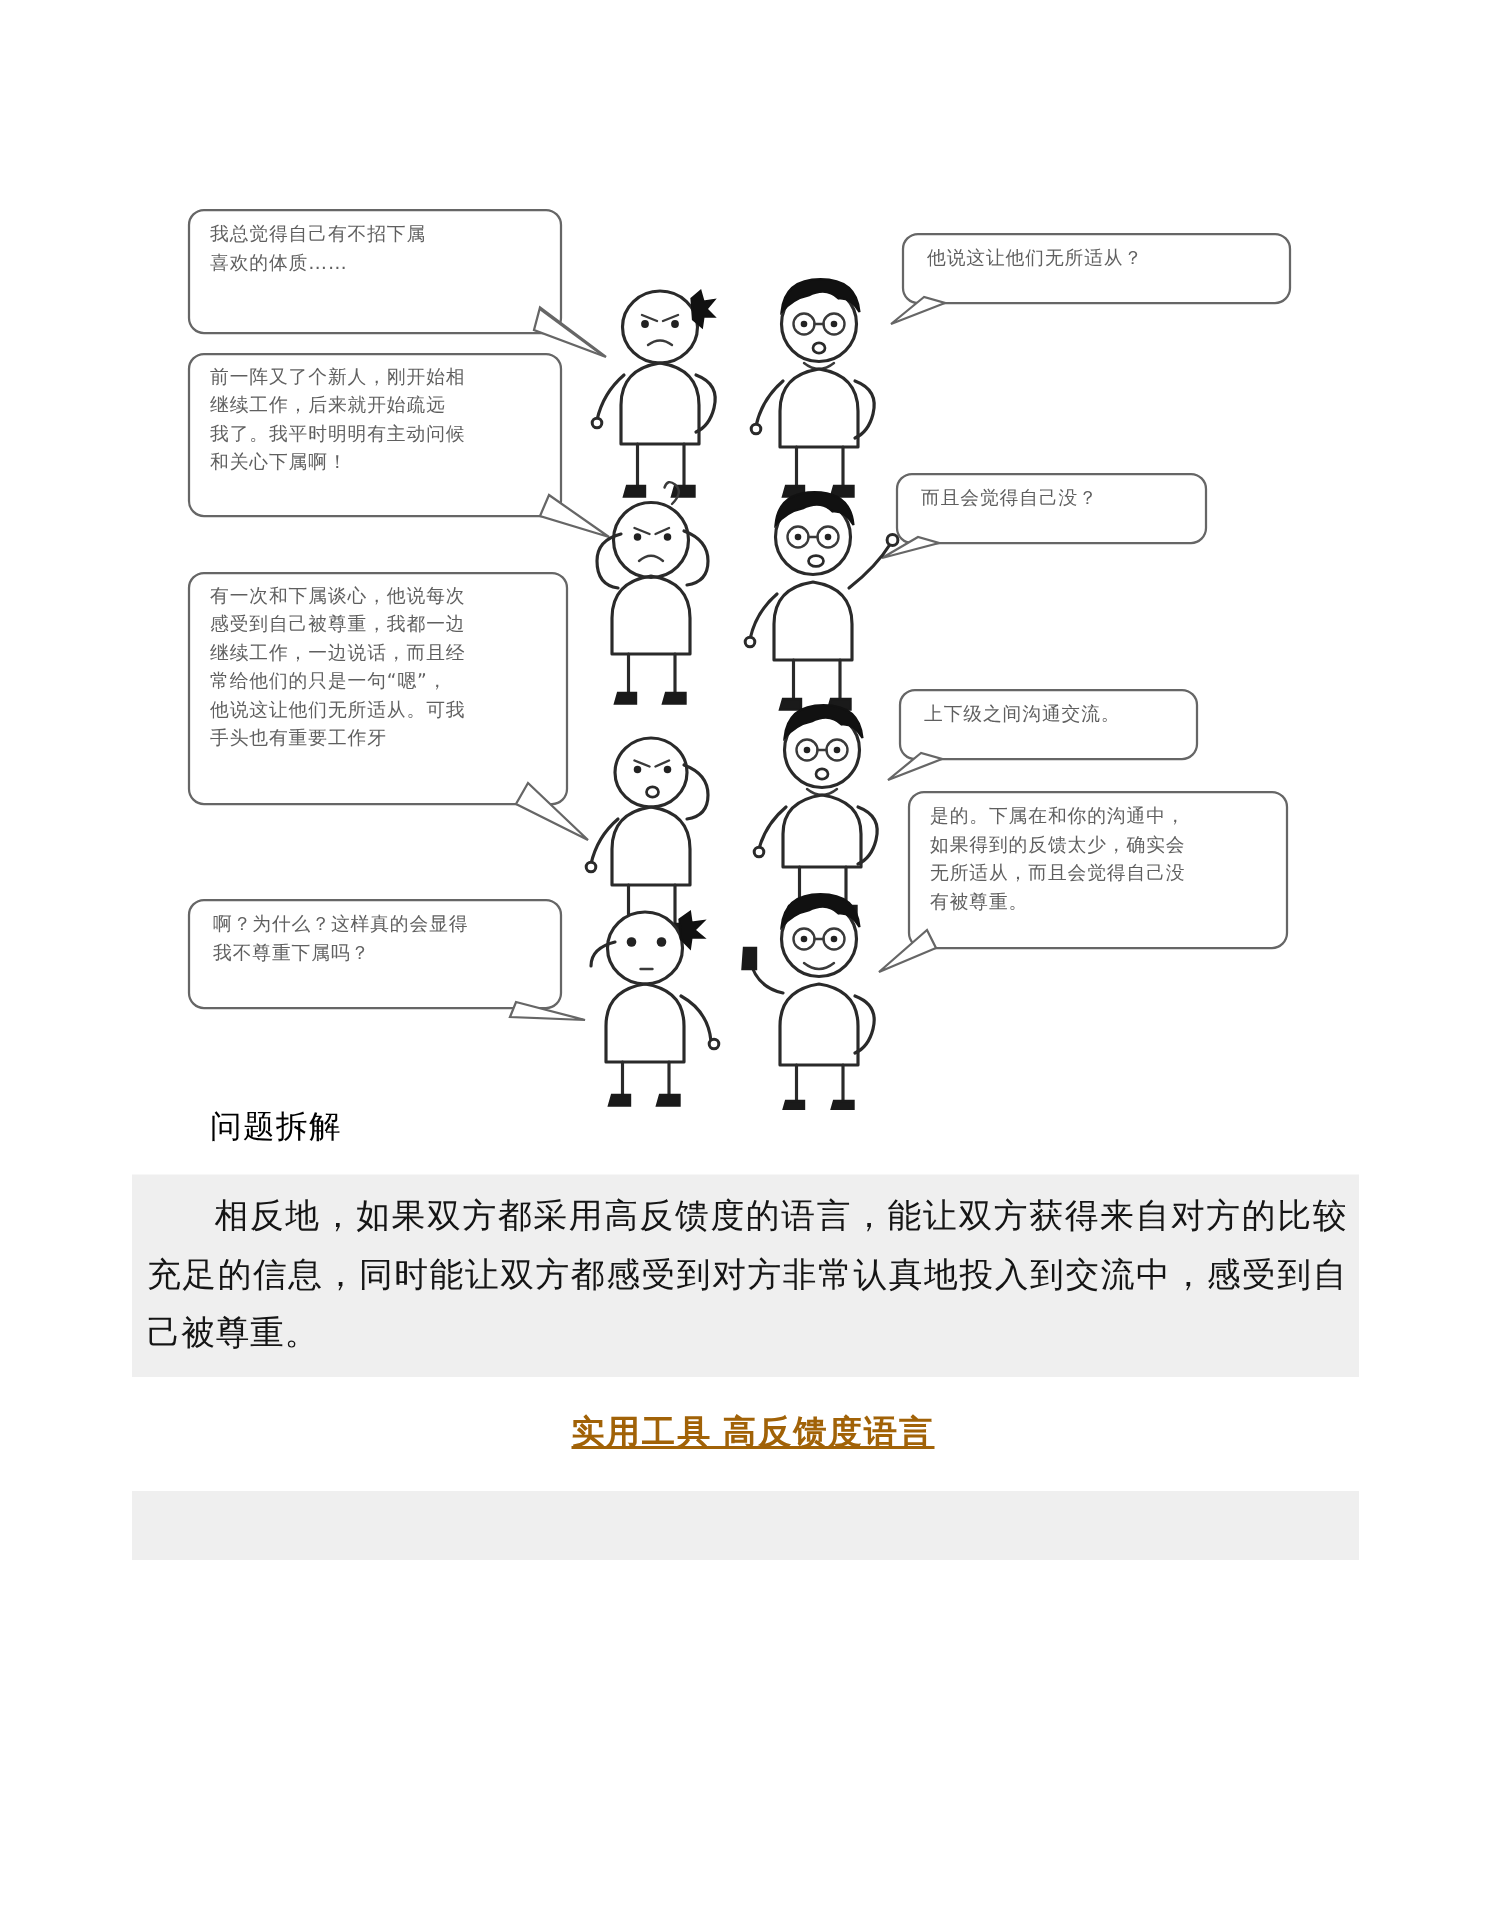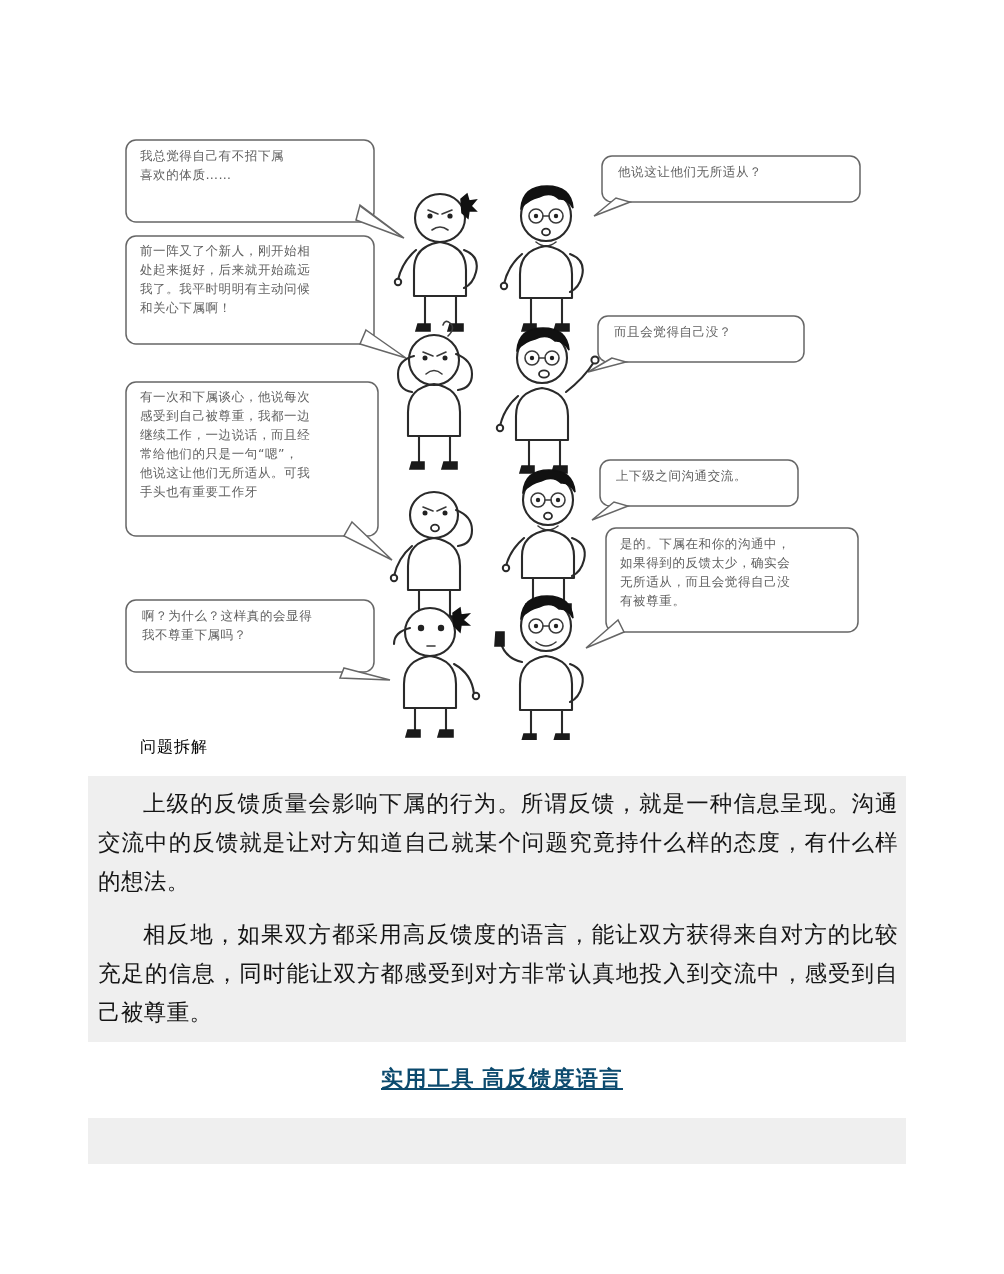--- a/index.html
+++ b/index.html
@@ -47,21 +47,21 @@
   
   .doc {
     position: absolute;
     left: 0;
     top: 725px;
     width: 1004px;
   }
 
   .heading {
     font-family: "Liberation Serif", "DejaVu Serif", serif;
-    font-size: 16px;
+    font-size: 21px;
     font-weight: normal;
     color: #000;
     margin: 16px;
     letter-spacing: 1px;
   }
 
   .shaded {
     background: #efefef;
   }
 
@@ -83,21 +83,21 @@
     text-align: justify;
     padding: 0 8px 0 10px;
   }
   .para + .para { margin-top: 14px; }
 
   .tool-title {
     text-align: center;
     font-family: "Liberation Serif", "DejaVu Serif", serif;
     font-size: 22px;
     font-weight: bold;
-    color: #0c4a6e;
+    color: #a16207;
     text-decoration: underline;
     letter-spacing: 1.5px;
   }
 
   .band {
     width: 818px;
     margin-left: 88px;
     height: 46px;
     display: flex;
     align-items: center;
@@ -132,21 +132,21 @@
         <div xmlns="http://www.w3.org/1999/xhtml" class="bubble-text">我总觉得自己有不招下属
 喜欢的体质……</div>
       </foreignObject>
 
       <g>
         <path class="bub" d="M136 236 h228 a10 10 0 0 1 10 10 v88 a10 10 0 0 1 -10 10 h-228 a10 10 0 0 1 -10 -10 v-88 a10 10 0 0 1 10 -10 z"></path>
         <path class="bub" d="M366 330 L406 358 L360 344 Z"></path>
       </g>
       <foreignObject x="140" y="241" width="226" height="92">
         <div xmlns="http://www.w3.org/1999/xhtml" class="bubble-text">前一阵又了个新人，刚开始相
-处起来挺好，后来就开始疏远
+继续工作，后来就开始疏远
 我了。我平时明明有主动问候
 和关心下属啊！</div>
       </foreignObject>
 
       <g>
         <path class="bub" d="M136 382 h232 a10 10 0 0 1 10 10 v134 a10 10 0 0 1 -10 10 h-232 a10 10 0 0 1 -10 -10 v-134 a10 10 0 0 1 10 -10 z"></path>
         <path class="bub" d="M352 522 L392 560 L344 536 Z"></path>
       </g>
       <foreignObject x="140" y="387" width="228" height="138">
         <div xmlns="http://www.w3.org/1999/xhtml" class="bubble-text">有一次和下属谈心，他说每次
@@ -338,21 +338,20 @@
       </g>
 
     </svg>
   </div>
 
   <div class="doc">
 
     <h2 class="heading" style="margin-left:140px; margin-top:12px;">问题拆解</h2>
 
     <div class="body-block shaded" style="margin-top:18px;">
-      <p class="para">上级的反馈质量会影响下属的行为。所谓反馈，就是一种信息呈现。沟通交流中的反馈就是让对方知道自己就某个问题究竟持什么样的态度，有什么样的想法。</p>
       <p class="para">相反地，如果双方都采用高反馈度的语言，能让双方获得来自对方的比较充足的信息，同时能让双方都感受到对方非常认真地投入到交流中，感受到自己被尊重。</p>
     </div>
 
     <div style="margin-top:22px;">
       <div class="tool-title">实用工具  高反馈度语言</div>
     </div>
 
 
     <div class="band shaded" style="margin-top:24px;">
       

